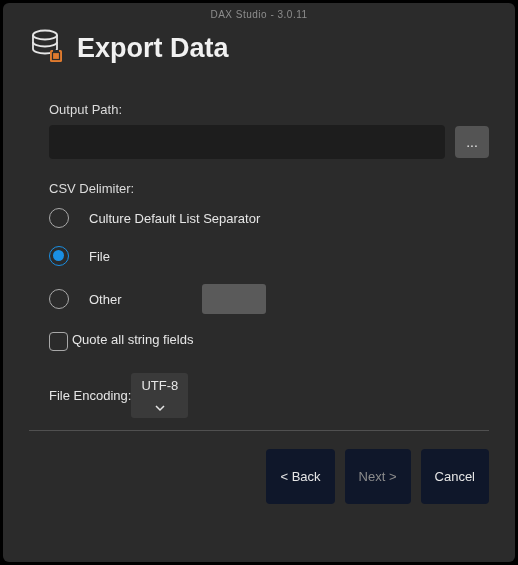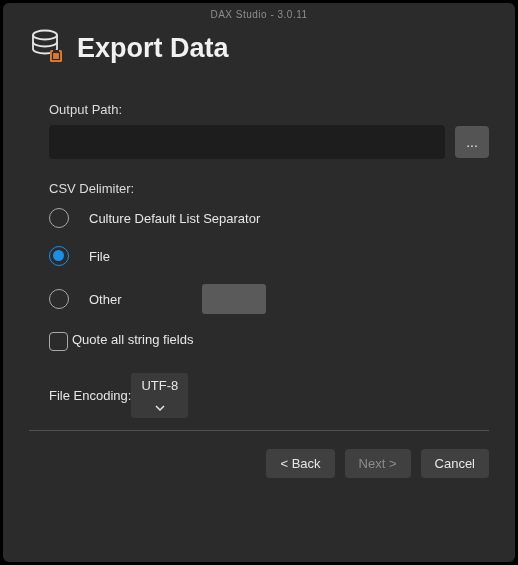--- a/index.html
+++ b/index.html
@@ -161,26 +161,26 @@
       border: none;
       border-top: 1px solid #505050;
       margin: 12px 0 18px 0;
     }
     .button-row {
       display: flex;
       justify-content: flex-end;
       gap: 10px;
     }
     .btn {
-      background: #404040;
-      border: none;
-      border-radius: 4px;
-      color: #e6e6e6;
-      font-size: 13px;
-      padding: 7px 14px;
+      background: #0f172a;
+      border: none;
+      border-radius: 4px;
+      color: #e6e6e6;
+      font-size: 13px;
+      padding: 20px 14px;
       cursor: pointer;
       min-width: 62px;
     }
     .btn.disabled { color: #8c8c8c; }
   </style>
 </head>
 <body>
 
 <div class="window">
   <div class="app-title-bar">DAX Studio - 3.0.11</div>

